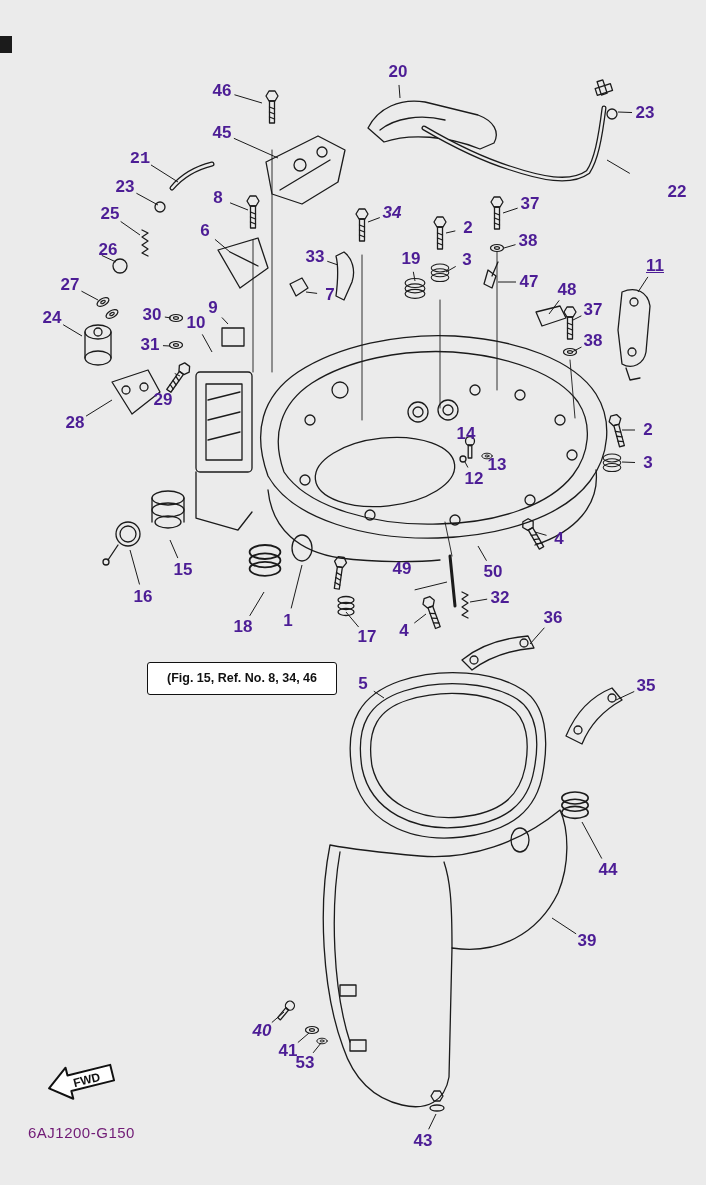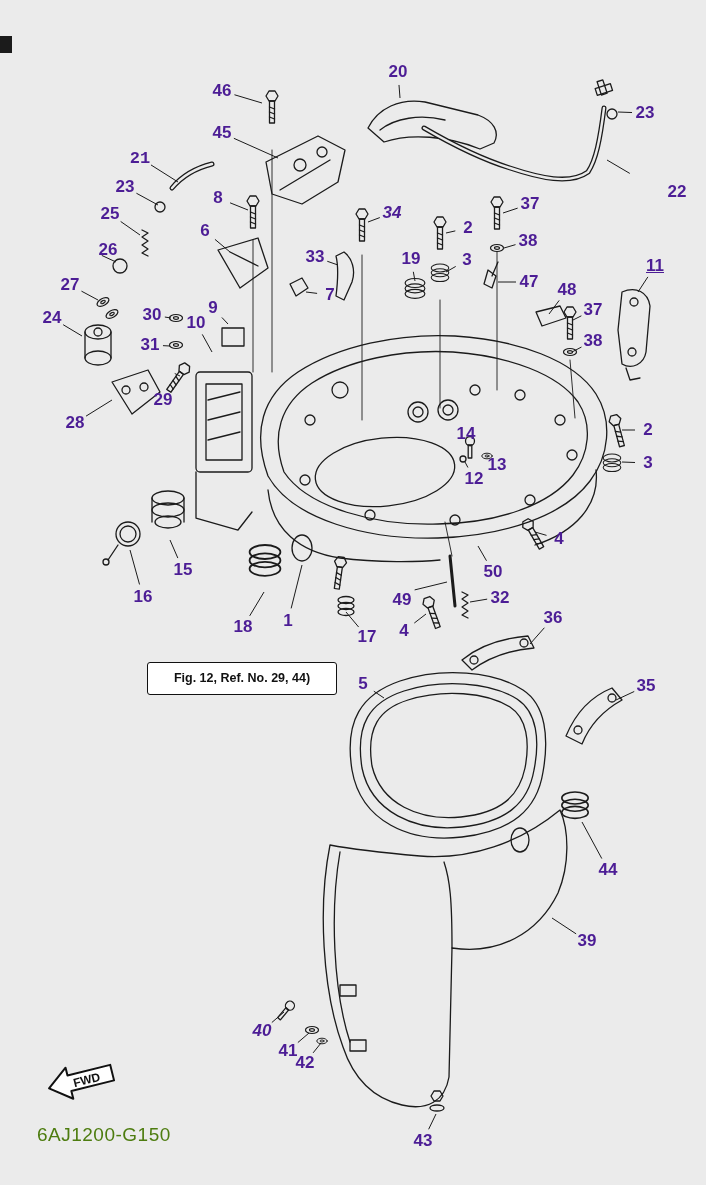--- a/index.html
+++ b/index.html
@@ -5,21 +5,21 @@
   html,body{margin:0;padding:0;background:#ebebeb;}
   .page{position:relative;width:706px;height:1185px;background:#ebebeb;overflow:hidden;
         font-family:"Liberation Sans",sans-serif;}
   #diagram-svg{position:absolute;left:0;top:0;}
   .callout{position:absolute;transform:translate(-50%,-50%);font-weight:bold;font-size:17px;
            color:#4c1d95;user-select:none;white-space:nowrap;}
   .note-box{position:absolute;left:147px;top:662px;width:180px;background:#fff;
             border:1.7px solid #111;border-radius:3px;padding:6px 4px;text-align:center;
             font-weight:bold;font-size:12.5px;line-height:1.5;color:#111;}
   .fwd{position:absolute;left:46px;top:1060px;transform:rotate(-14deg);}
-  .diagram-code{position:absolute;left:37px;top:1124px;font-size:19px;color:#4d7c0f;letter-spacing:.5px;}
+  .diagram-code{position:absolute;left:28px;top:1124px;font-size:15px;color:#701a75;letter-spacing:.5px;}
   .edge-mark{position:absolute;left:0;top:36px;width:12px;height:17px;background:#1b1b1b;}
 </style>
 </head>
 <body>
 
 <div class="page">
 
   <div class="edge-mark"></div>
 
   <svg id="diagram-svg" width="706" height="1185" viewBox="0 0 706 1185">
@@ -336,36 +336,36 @@
       <div class="callout" style="left: 466px; top: 434px;">14</div>
       <div class="callout" style="left: 497px; top: 465px;">13</div>
       <div class="callout" style="left: 474px; top: 479px;">12</div>
       <div class="callout" style="left: 559px; top: 539px;">4</div>
       <div class="callout" style="left: 493px; top: 572px;">50</div>
       <div class="callout" style="left: 143px; top: 597px;">16</div>
       <div class="callout" style="left: 183px; top: 570px;">15</div>
       <div class="callout" style="left: 243px; top: 627px;">18</div>
       <div class="callout" style="left: 288px; top: 621px;">1</div>
       <div class="callout" style="left: 367px; top: 637px;">17</div>
-      <div class="callout" style="left: 402px; top: 600px;">49</div>
+      <div class="callout" style="left: 402px; top: 569px;">49</div>
       <div class="callout" style="left: 500px; top: 598px;">32</div>
       <div class="callout" style="left: 404px; top: 631px;">4</div>
       <div class="callout" style="left: 553px; top: 618px;">36</div>
       <div class="callout" style="left: 646px; top: 686px;">35</div>
       <div class="callout" style="left: 363px; top: 684px;">5</div>
       <div class="callout" style="left: 608px; top: 870px;">44</div>
       <div class="callout" style="left: 587px; top: 941px;">39</div>
       <div class="callout" style="left: 262px; top: 1031px; font-style: italic;">40</div>
       <div class="callout" style="left: 288px; top: 1051px;">41</div>
-      <div class="callout" style="left: 305px; top: 1063px;">42</div>
+      <div class="callout" style="left: 305px; top: 1063px;">53</div>
       <div class="callout" style="left: 423px; top: 1141px;">43</div>
     </div>
 
   <div class="note-box">
-    <div>Fig. 12, Ref. No. 29, 44)</div>
+    <div>(Fig. 15, Ref. No. 8, 34, 46</div>
   </div>
 
   <div class="fwd">
     <svg width="74" height="44" viewBox="0 0 74 44">
       <polygon points="3,20 24,4 24,12 68,12 68,28 24,28 24,36" fill="#ffffff" stroke="#111" stroke-width="2" stroke-linejoin="round"></polygon>
       <text x="28" y="25" font-size="12" font-weight="bold" fill="#111" font-family="Liberation Sans, sans-serif">FWD</text>
     </svg>
   </div>
 
   <div class="diagram-code">6AJ1200-G150</div>

